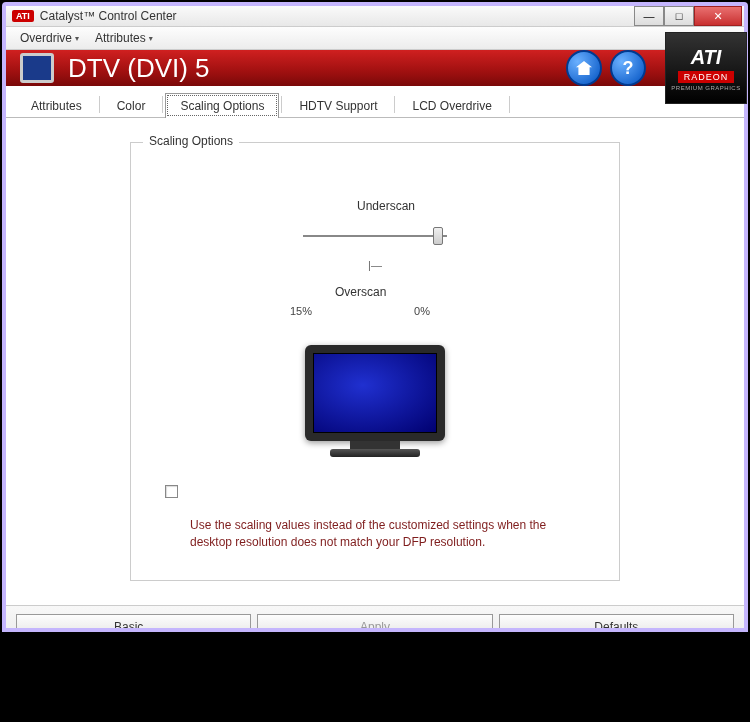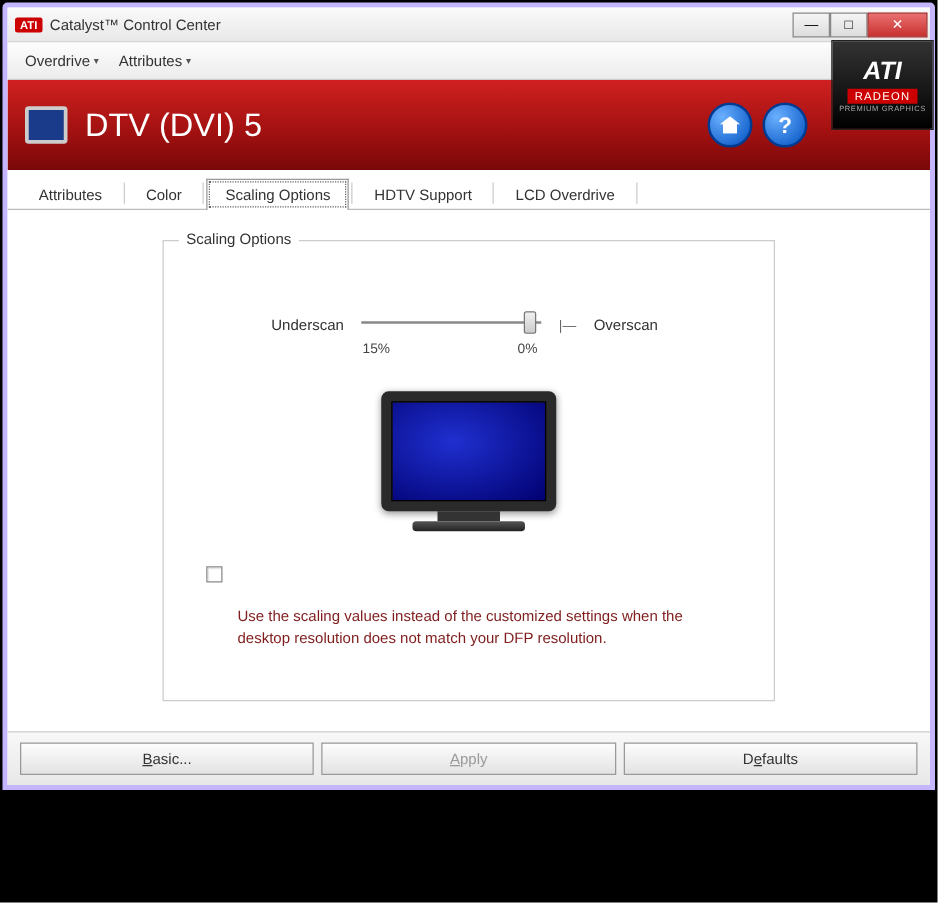--- a/index.html
+++ b/index.html
@@ -35,21 +35,21 @@
 .tabbar { display: flex; padding: 6px 10px 0 10px; border-bottom: 1px solid #bbb; background: #fff; gap: 0; }
 .tab { padding: 5px 14px; border: 1px solid transparent; border-bottom: none; cursor: pointer; color: #333; font-size: 12px; position: relative; top: 1px; }
 .tab.active { border-color: #999; background: #fff; outline: 1px dotted #666; outline-offset: -3px; }
 .tab-divider { width: 1px; background: #ccc; margin: 4px 2px; }
 
 .content { flex: 1; padding: 24px 50px; background: #fff; display: flex; justify-content: center; }
 
 .groupbox { border: 1px solid #ccc; width: 490px; padding: 20px 28px 28px 28px; position: relative; }
 .groupbox-title { position: absolute; top: -9px; left: 12px; background: #fff; padding: 0 6px; color: #333; font-size: 12px; }
 
-.slider-row { display: flex; align-items: flex-end; justify-content: center; gap: 14px; margin: 36px 0 6px 0; }
+.slider-row { display: flex; align-items: center; justify-content: center; gap: 14px; margin: 36px 0 6px 0; flex-direction: column; }
 .slider-label { font-size: 12px; color: #333; width: 80px; }
 .slider-label.right { text-align: left; }
 .slider-track { width: 144px; height: 18px; position: relative; }
 .slider-line { position: absolute; top: 8px; left: 0; right: 0; height: 2px; background: #888; }
 .slider-thumb { position: absolute; top: 0; right: 4px; width: 10px; height: 18px; background: linear-gradient(to bottom, #f0f0f0, #ccc); border: 1px solid #777; border-radius: 2px; cursor: pointer; }
 .slider-sep { font-size: 11px; color: #666; }
 
 .tickmarks { display: flex; justify-content: center; gap: 14px; }
 .ticks-area { width: 144px; display: flex; justify-content: space-between; font-size: 11px; color: #444; padding: 0 2px; }
 .tick-spacer { width: 80px; }

